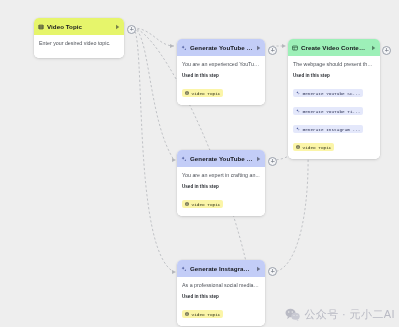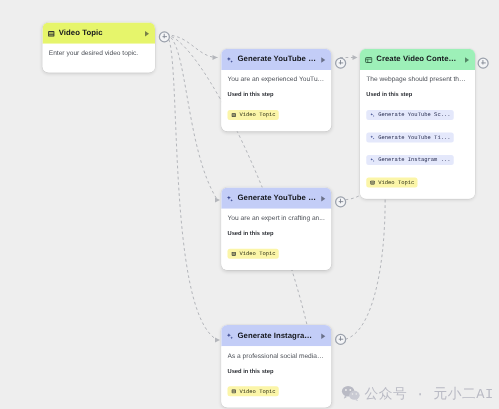--- a/index.html
+++ b/index.html
@@ -46,21 +46,21 @@
           background:#f3f4f6;border:.6px solid #9aa0ab;
           display:flex;align-items:center;justify-content:center;}
   .handle:after{content:"";width:4px;height:4px;
           background:
             linear-gradient(#7c828e,#7c828e) center/3.6px .7px no-repeat,
             linear-gradient(#7c828e,#7c828e) center/.7px 3.6px no-repeat;}
 
   #watermark{position:absolute;right:4px;bottom:5px;
              display:flex;align-items:center;gap:4px;
              color:#b9bac4;font-size:11px;
-             font-family:Liberation Mono, monospace;
+             font-family:Liberation Sans, sans-serif;
              letter-spacing:.4px;}
   #wm-icon{width:15px;height:13px;flex:0 0 auto;}
 </style>
 </head>
 <body>
 
 <div id="canvas">
 
   <svg id="edges" viewBox="0 0 399 327" xmlns="http://www.w3.org/2000/svg">
     <g fill="none" stroke="#b4b6bb" stroke-width=".8" stroke-dasharray="2.2 2.2">

